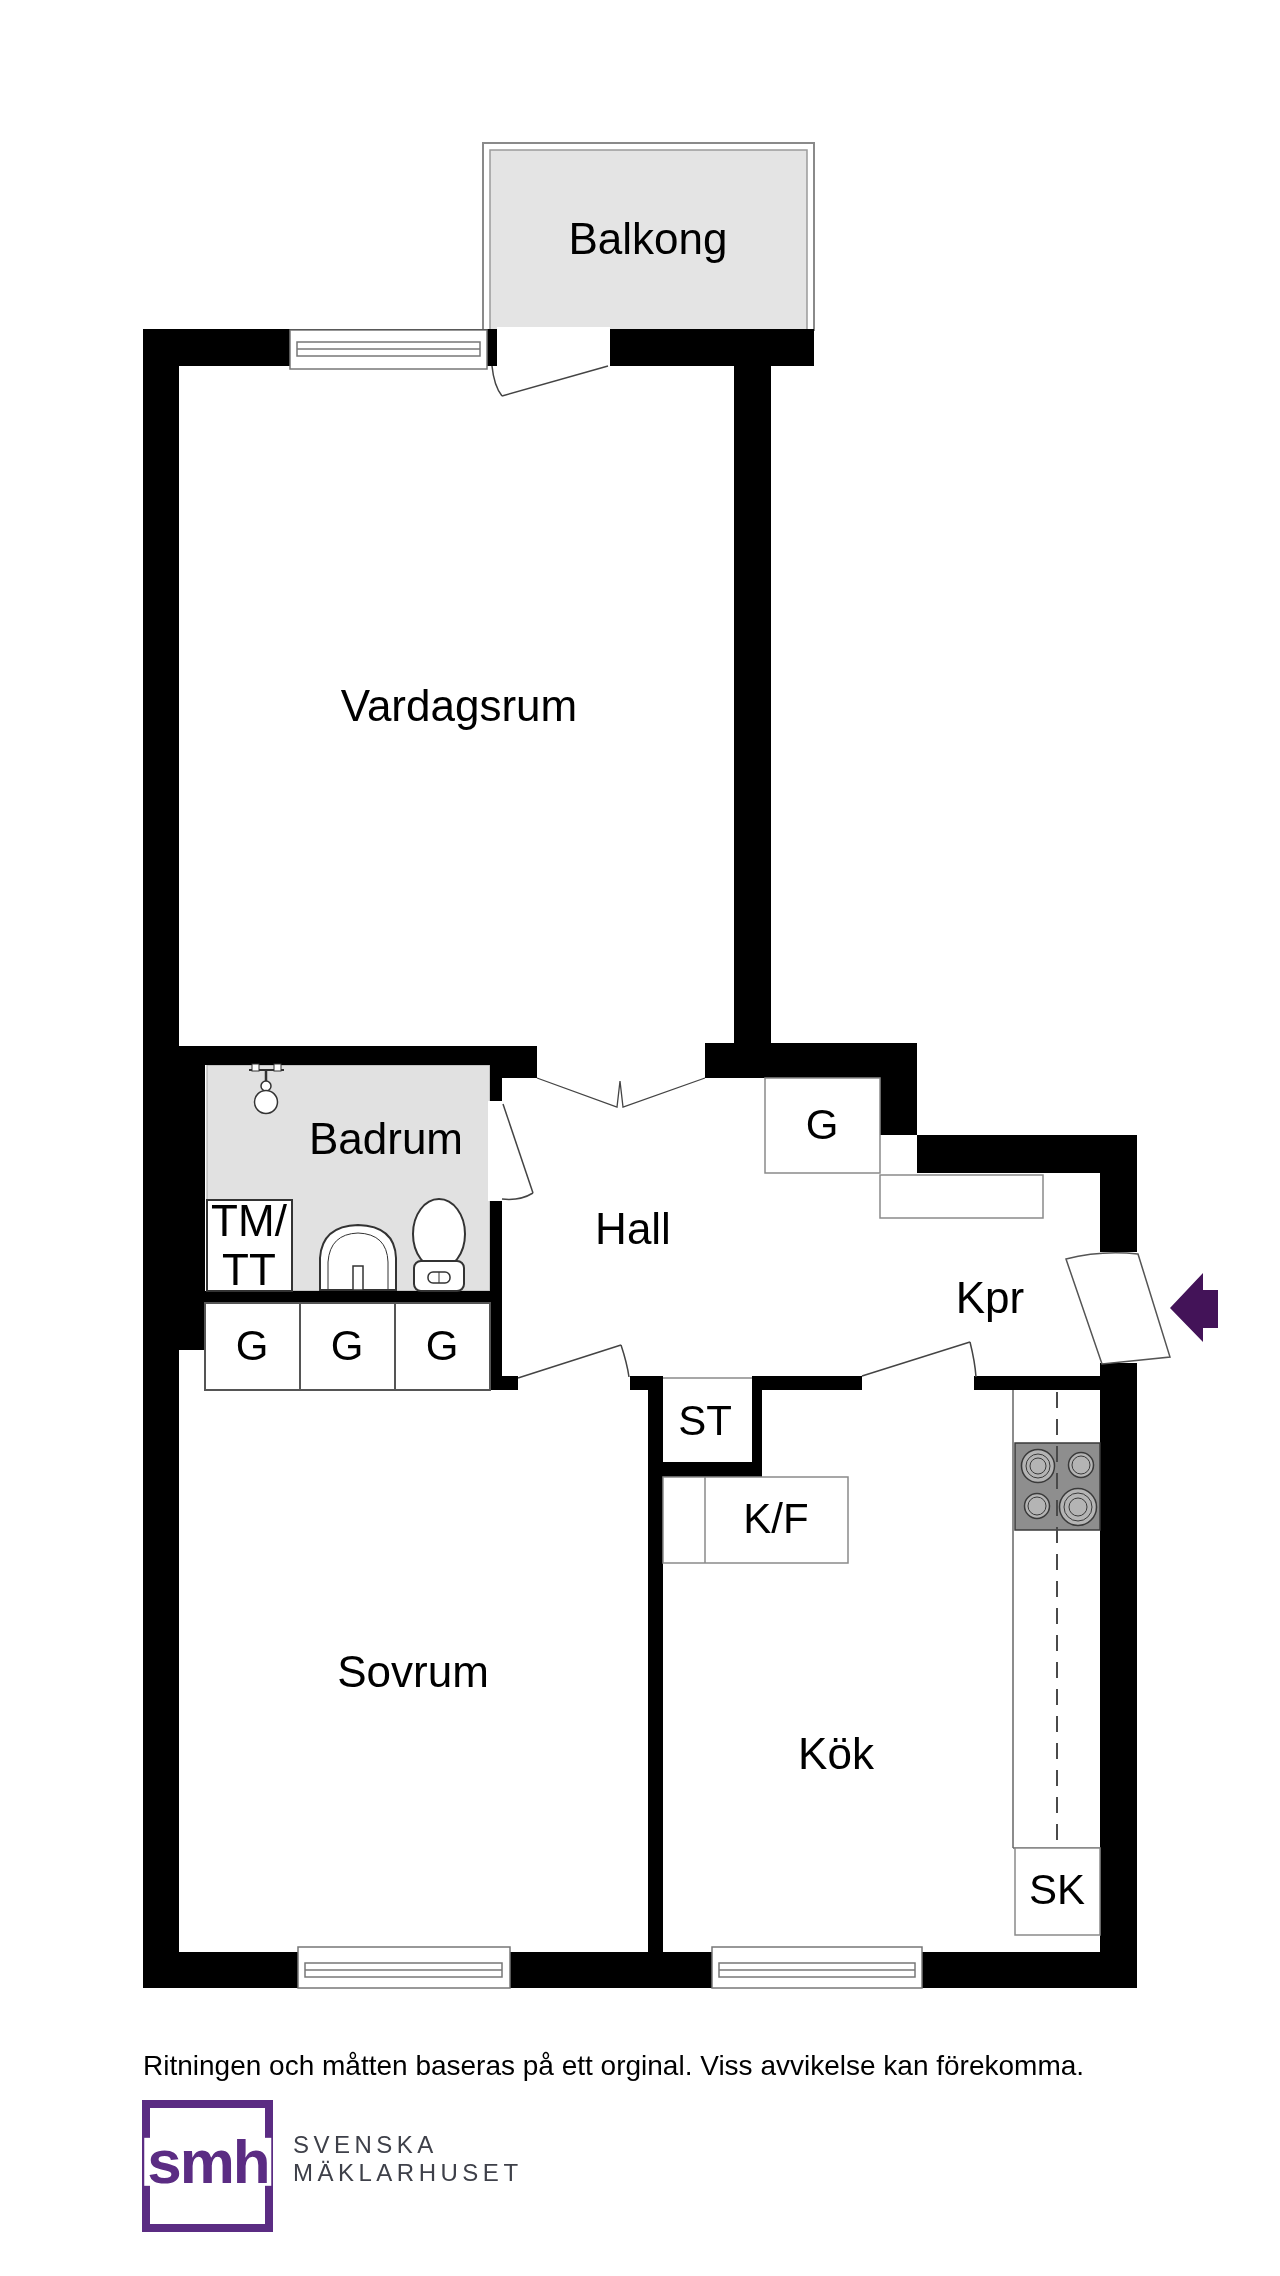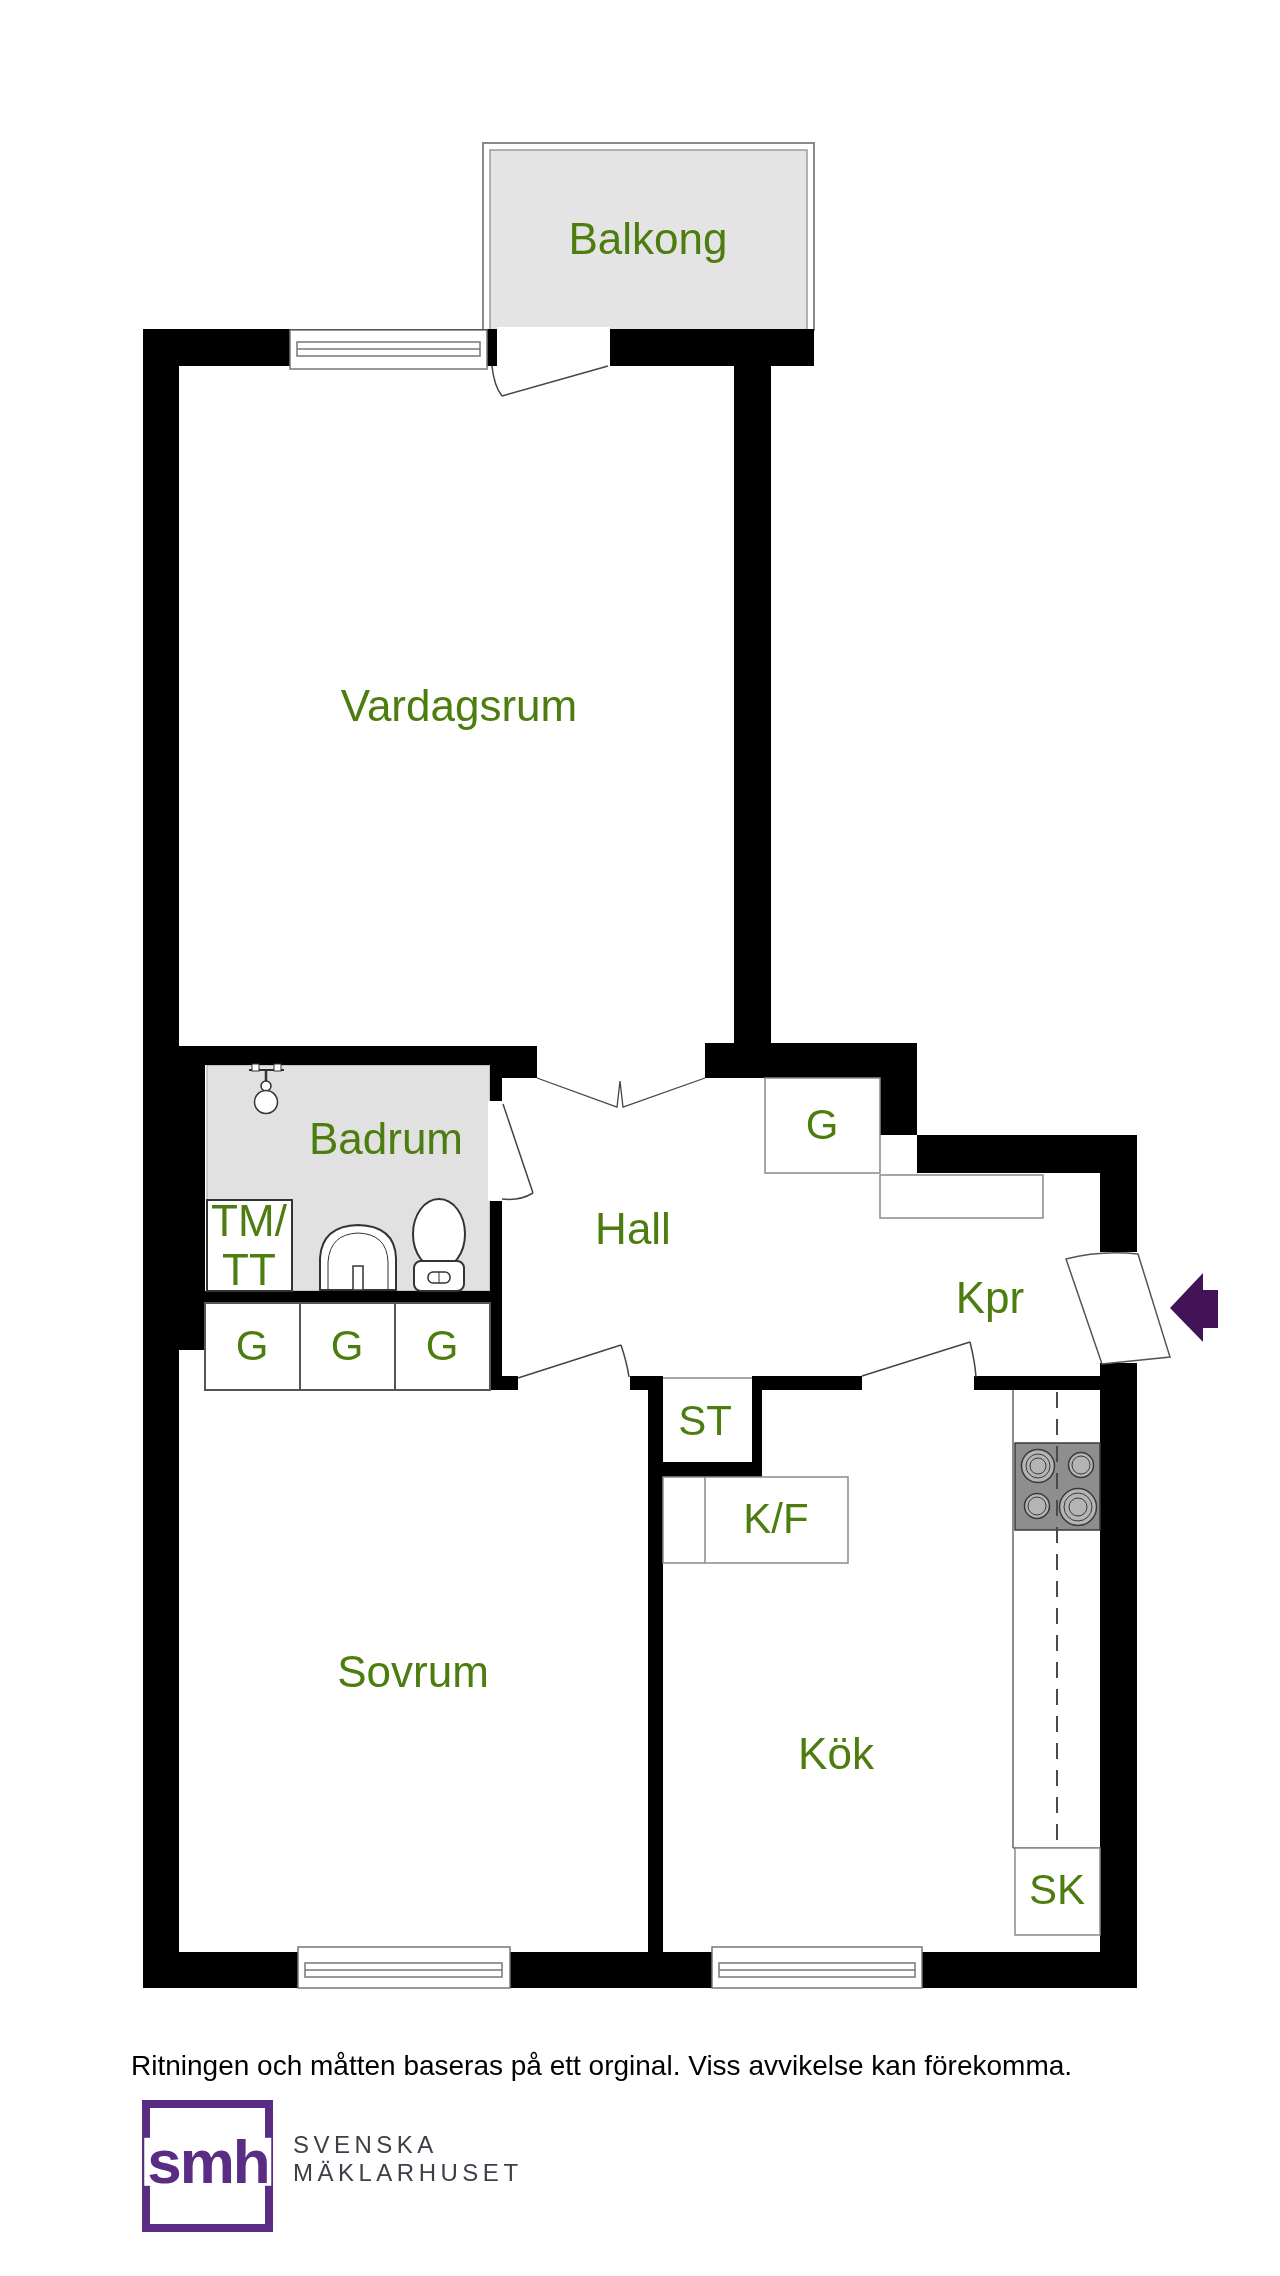--- a/index.html
+++ b/index.html
@@ -1,23 +1,23 @@
 <!DOCTYPE html>
 <html><head>
 <meta charset="utf-8">
 <style>
   html,body{margin:0;padding:0;background:#fff;}
   #stage{position:relative;width:1280px;height:2276px;background:#ffffff;overflow:hidden;
          font-family:"Liberation Sans",sans-serif;}
   #plan-svg{position:absolute;left:0;top:0;}
-  .lbl{position:absolute;transform:translate(-50%,-50%);white-space:nowrap;color:#4d7c0f;
+  .lbl{position:absolute;transform:translate(-50%,-50%);white-space:nowrap;color:#000000;
        font-size:44px;line-height:1.05;text-align:center;}
   .lbl.small{font-size:42px;}
   .lbl.two-line{line-height:1.12;}
-  .footer-text{position:absolute;left:131px;top:2050px;font-size:28px;color:#000;white-space:nowrap;}
+  .footer-text{position:absolute;left:143px;top:2050px;font-size:28px;color:#000;white-space:nowrap;}
   .logo{position:absolute;left:142px;top:2100px;}
   .logo-square{position:absolute;left:0;top:0;width:115px;height:116px;border:8px solid var(--logo-purple);}
   .logo-mono{position:absolute;left:66px;top:62px;transform:translate(-50%,-50%);
              font-size:62px;font-weight:bold;color:var(--logo-purple);background:#fff;
              padding:0 3px;letter-spacing:-2px;line-height:0.78;}
   .brand{position:absolute;left:151px;top:31px;color:var(--brand-text);font-size:24px;
          font-weight:500;letter-spacing:4.5px;line-height:28px;white-space:nowrap;}
   :root{--logo-purple:#5b2c83;--brand-text:#3e4049;--arrow:#431358;}
 </style>
 </head>

